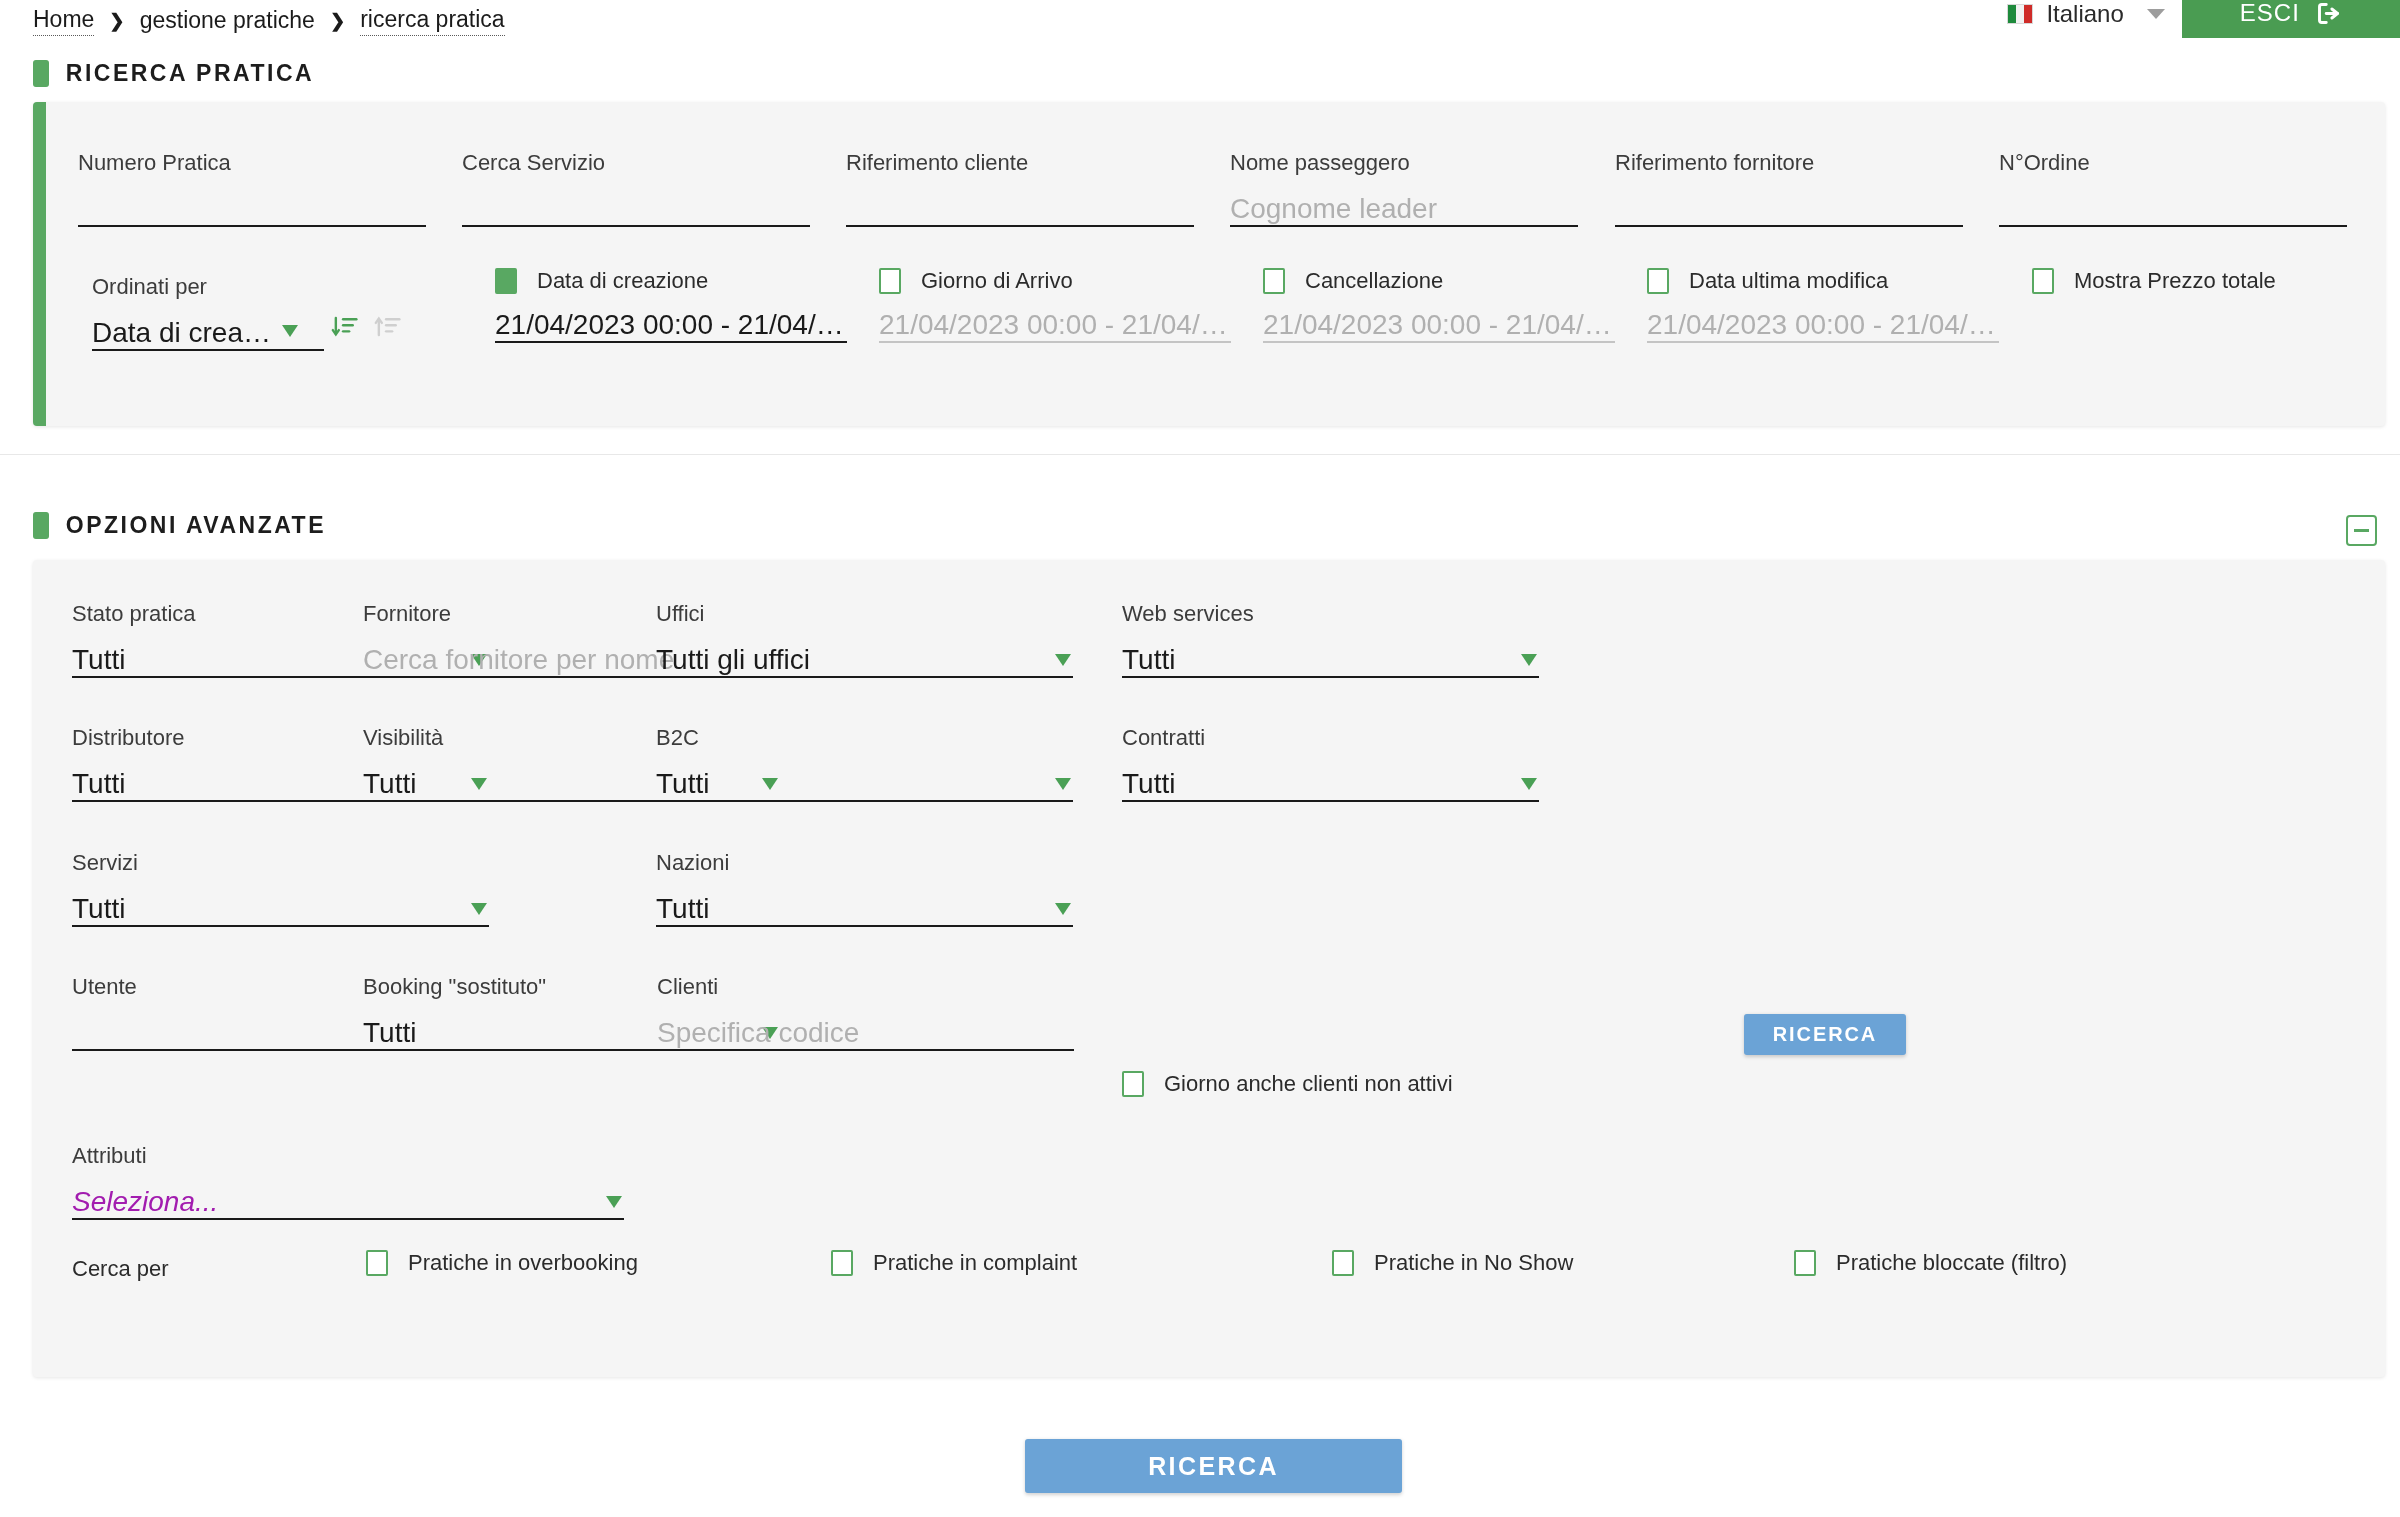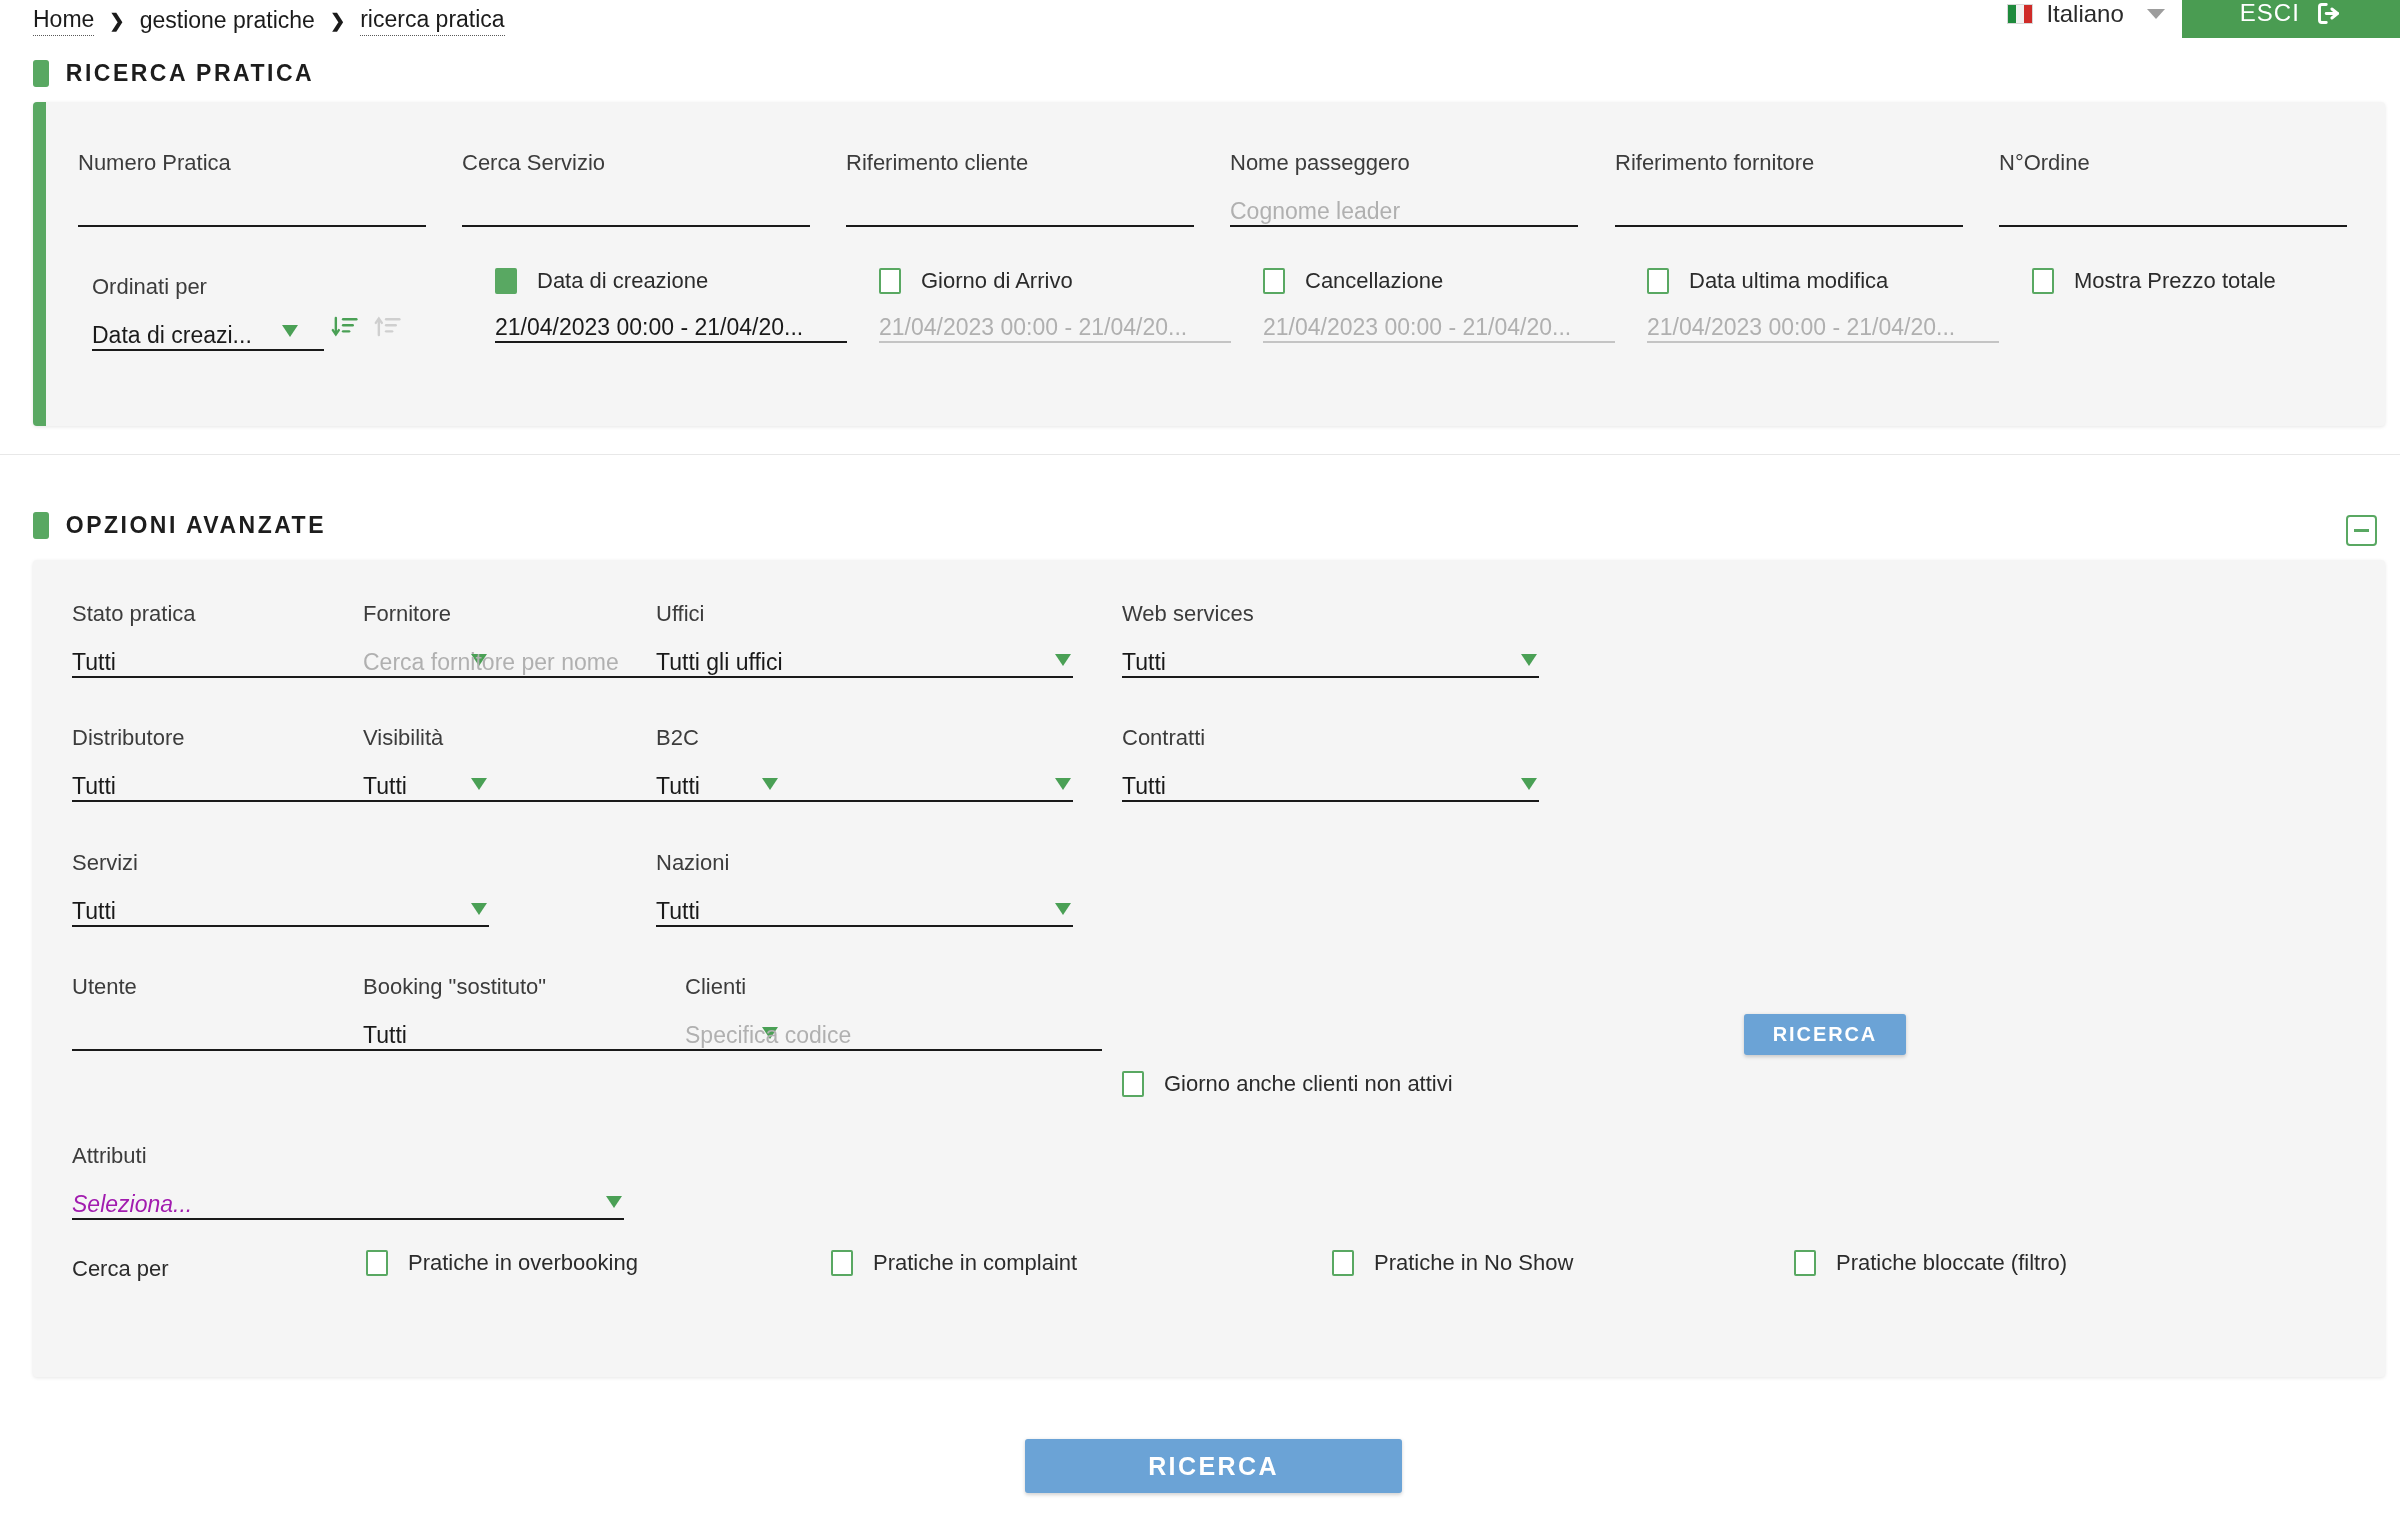--- a/index.html
+++ b/index.html
@@ -86,21 +86,21 @@
   }
   #panel-advanced { left: 33px; top: 560px; width: 2352px; height: 817px; }
 
   
   .field { position: absolute; }
   .fl {
     font-size: 22px; color: #3c3c3c; white-space: nowrap;
     display: block; margin-bottom: 7.7px;
   }
   .fval {
-    font-size: 23px; color: #1a1a1a; white-space: nowrap;
+    font-size: 28px; color: #1a1a1a; white-space: nowrap;
     overflow: hidden; text-overflow: ellipsis;
   }
   .fval.ph { color: #b0b0b0; }
   .fval.ph-i { color: #a21caf; font-style: italic; }
   .fline {
     border-bottom: 2.9px solid #1a1a1a; width: 100%;
   }
   .fline.muted { border-bottom: 2.9px solid #c4c4c4; }
   .fbox { position: relative; }
   .caret-green {
@@ -464,21 +464,21 @@
     <span class="fl">Booking "sostituto"</span>
     <div class="fbox">
       <div class="inputrow">
           <span class="fval">Tutti</span>
         </div>
       <div class="fline"></div>
       <span class="caret-green"></span>
     </div>
   </div>
 
-  <div class="field" style="left:652px; top:414px; width:417px;">
+  <div class="field" style="left:624px; top:414px; width:417px;">
     <span class="fl">Clienti</span>
     <div class="fbox">
       <div class="inputrow">
           <span class="fval ph">Specifica codice</span>
         </div>
       <div class="fline"></div>
     </div>
   </div>
 
 

